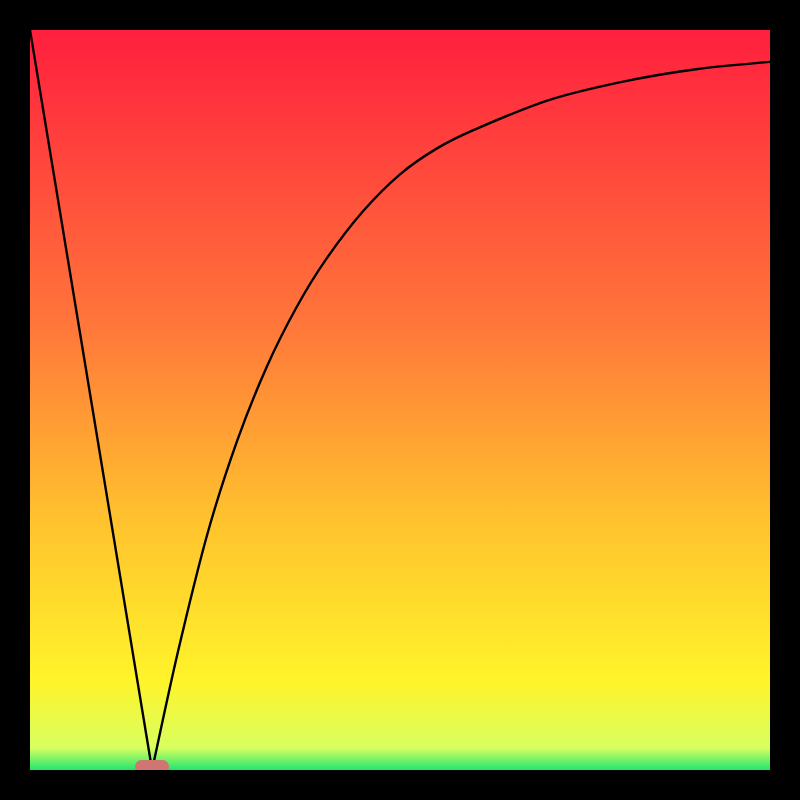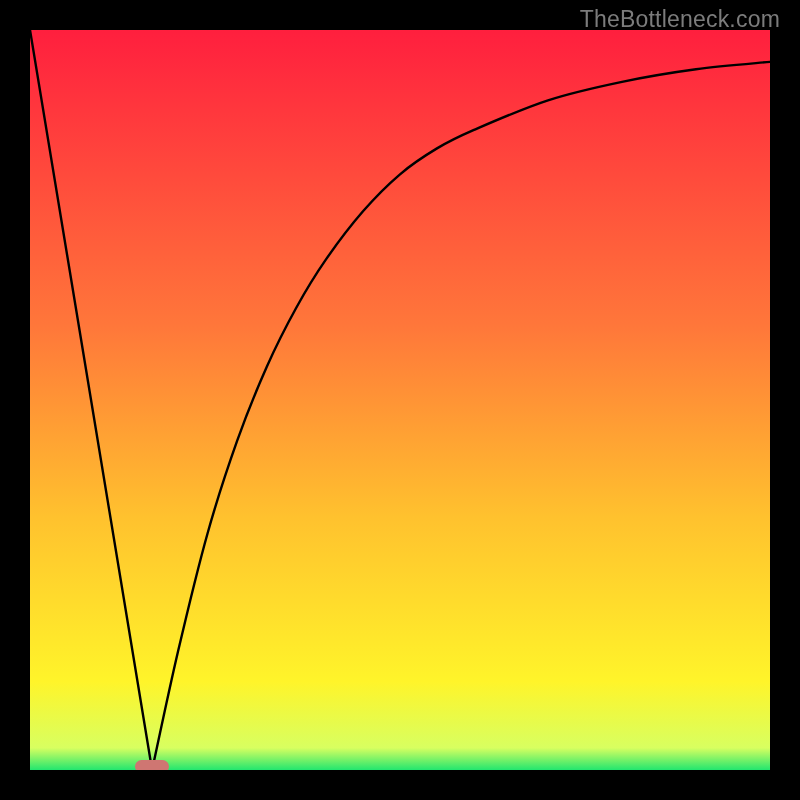--- a/index.html
+++ b/index.html
@@ -59,21 +59,20 @@
     font-weight: 500;
     letter-spacing: 0.2px;
     user-select: none;
   }
 </style>
 </head>
 <body>
 
 <div class="outer">
 
-  <div class="watermark">TheBottleneck.com</div>
 
   <div class="plot-area">
     <div class="gradient-bg"></div>
 
     <svg class="curve-svg" viewBox="0 0 740 740" preserveAspectRatio="none">
       <path id="left-path" fill="none" stroke-width="2.4" stroke-linecap="round" d="M0.00 0.00 L122.10 740.00 " stroke="#000000"></path>
       <path id="right-path" fill="none" stroke-width="2.4" stroke-linecap="round" d="M122.10000000000001 740 C126.42 720.27,138.75 661.07,148.00 621.60 C157.25 582.13,167.73 538.35,177.60 503.20 C187.47 468.05,197.33 438.45,207.20 410.70 C217.07 382.95,226.93 358.90,236.80 336.70 C246.67 314.50,256.53 295.38,266.40 277.50 C276.27 259.62,284.90 245.43,296.00 229.40 C307.10 213.37,320.67 195.48,333.00 181.30 C345.33 167.12,357.67 154.78,370.00 144.30 C382.33 133.82,394.67 125.80,407.00 118.40 C419.33 111.00,425.50 107.92,444.00 99.90 C462.50 91.88,493.33 78.32,518.00 70.30 C542.67 62.28,567.33 56.98,592.00 51.80 C616.67 46.62,641.33 42.55,666.00 39.22 C690.67 35.89,727.67 33.05,740.00 31.82 " stroke="#000000"></path>
     </svg>
 
     <div class="marker" id="marker" style="left: 105.45px; top: 729.64px; width: 33.3px; height: 13.32px;"></div>

